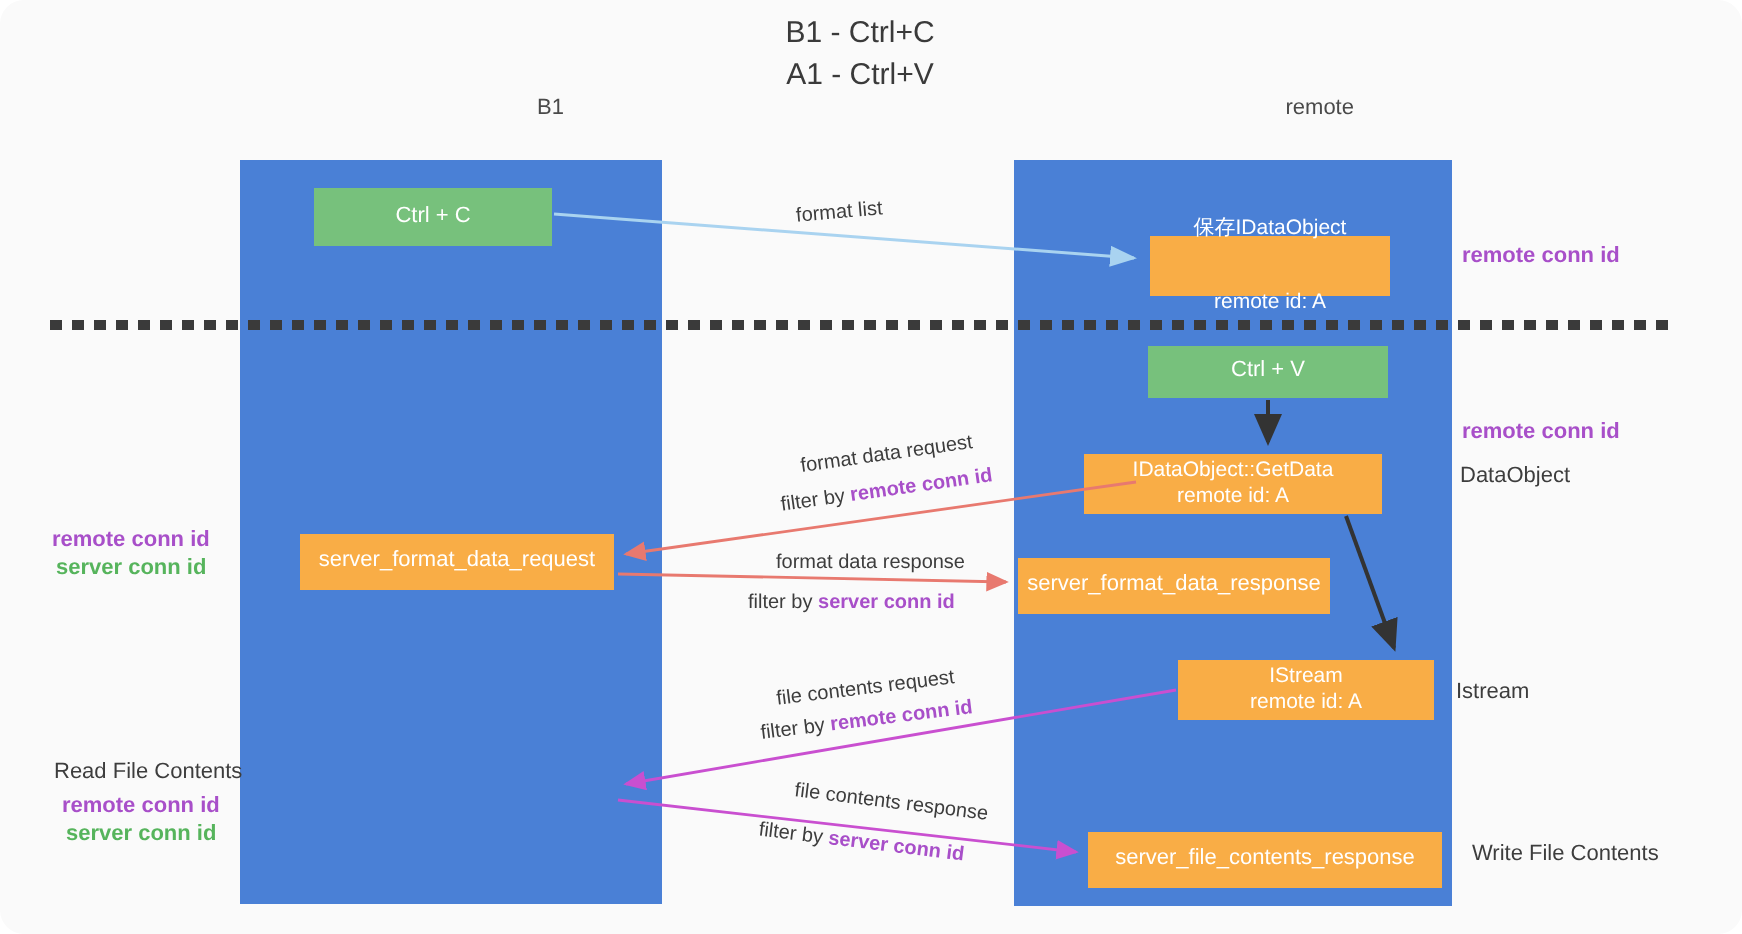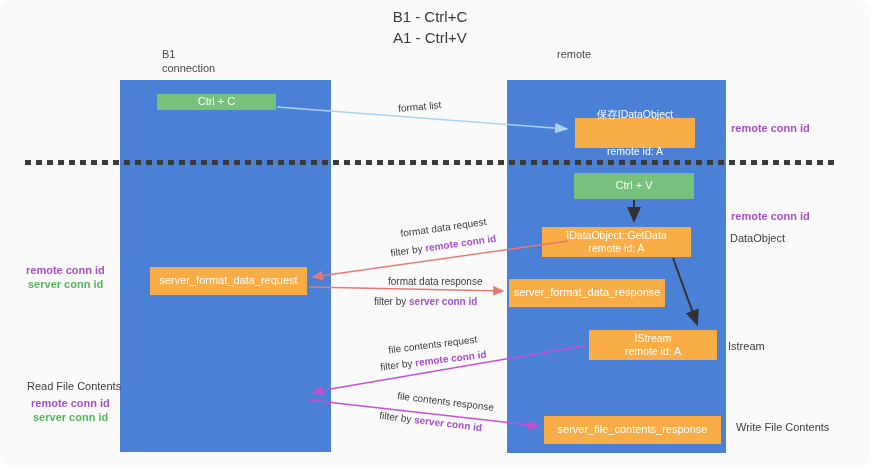--- a/index.html
+++ b/index.html
@@ -1,20 +1,20 @@
 <!DOCTYPE html>
 <html><head>
 <meta charset="utf-8">
 <style>
   html,body{margin:0;padding:0;}
   .canvas{position:relative;width:871px;height:467px;background:#fafafa;
     font-family:"Liberation Sans",sans-serif;overflow:hidden;border-radius:12px;}
   .title{position:absolute;left:330px;top:6px;width:200px;text-align:center;
     font-size:15px;color:#3a3a3a;line-height:1.4;}
-  .hdr{position:absolute;width:120px;text-align:left;font-size:11px;color:#4a4a4a;line-height:1.3;}
+  .hdr{position:absolute;width:120px;text-align:right;font-size:11px;color:#4a4a4a;line-height:1.3;}
   .col{position:absolute;background:#4a80d6;z-index:1;}
   .node{position:absolute;display:flex;flex-direction:column;align-items:center;
     justify-content:center;color:#fff;text-align:center;z-index:2;font-size:11px;line-height:1.25;}
   .node.two{font-size:10.5px;}
   .green{background:#77c17c;}
   .orange{background:#f9ad46;}
   .dash{position:absolute;left:25px;top:160px;width:813px;height:5px;z-index:3;
     background:repeating-linear-gradient(90deg,#3a3a3a 0 6px,transparent 6px 11px);}
   .flabel{position:absolute;font-size:10px;color:#3d3d3d;white-space:nowrap;z-index:6;}
   .side{position:absolute;font-size:11px;color:#3d3d3d;white-space:nowrap;z-index:6;}
@@ -27,32 +27,31 @@
 
 <div class="canvas">
 
   <div class="title">
     <div>B1 - Ctrl+C</div>
     <div>A1 - Ctrl+V</div>
   </div>
 
   <div class="hdr" style="left:162px;top:47px;">
     <div>B1</div>
-    <div>connection</div>
   </div>
   <div class="hdr" style="left:557px;top:47px;">
     <div>remote</div>
   </div>
 
   <div class="col" style="left:120px;top:80px;width:211px;height:372px;"></div>
   <div class="col" style="left:507px;top:80px;width:219px;height:373px;"></div>
 
   <div class="dash"></div>
 
-  <div class="node green" style="left:157px;top:94px;width:119px;height:16px;">
+  <div class="node green" style="left:157px;top:94px;width:119px;height:29px;">
     <span>Ctrl + C</span>
   </div>
 
   <div class="node orange two" style="left:575px;top:118px;width:120px;height:30px;gap:24px;">
     <span>保存IDataObject</span>
     <span>remote id: A</span>
   </div>
 
   <div class="node green" style="left:574px;top:173px;width:120px;height:26px;">
     <span>Ctrl + V</span>

